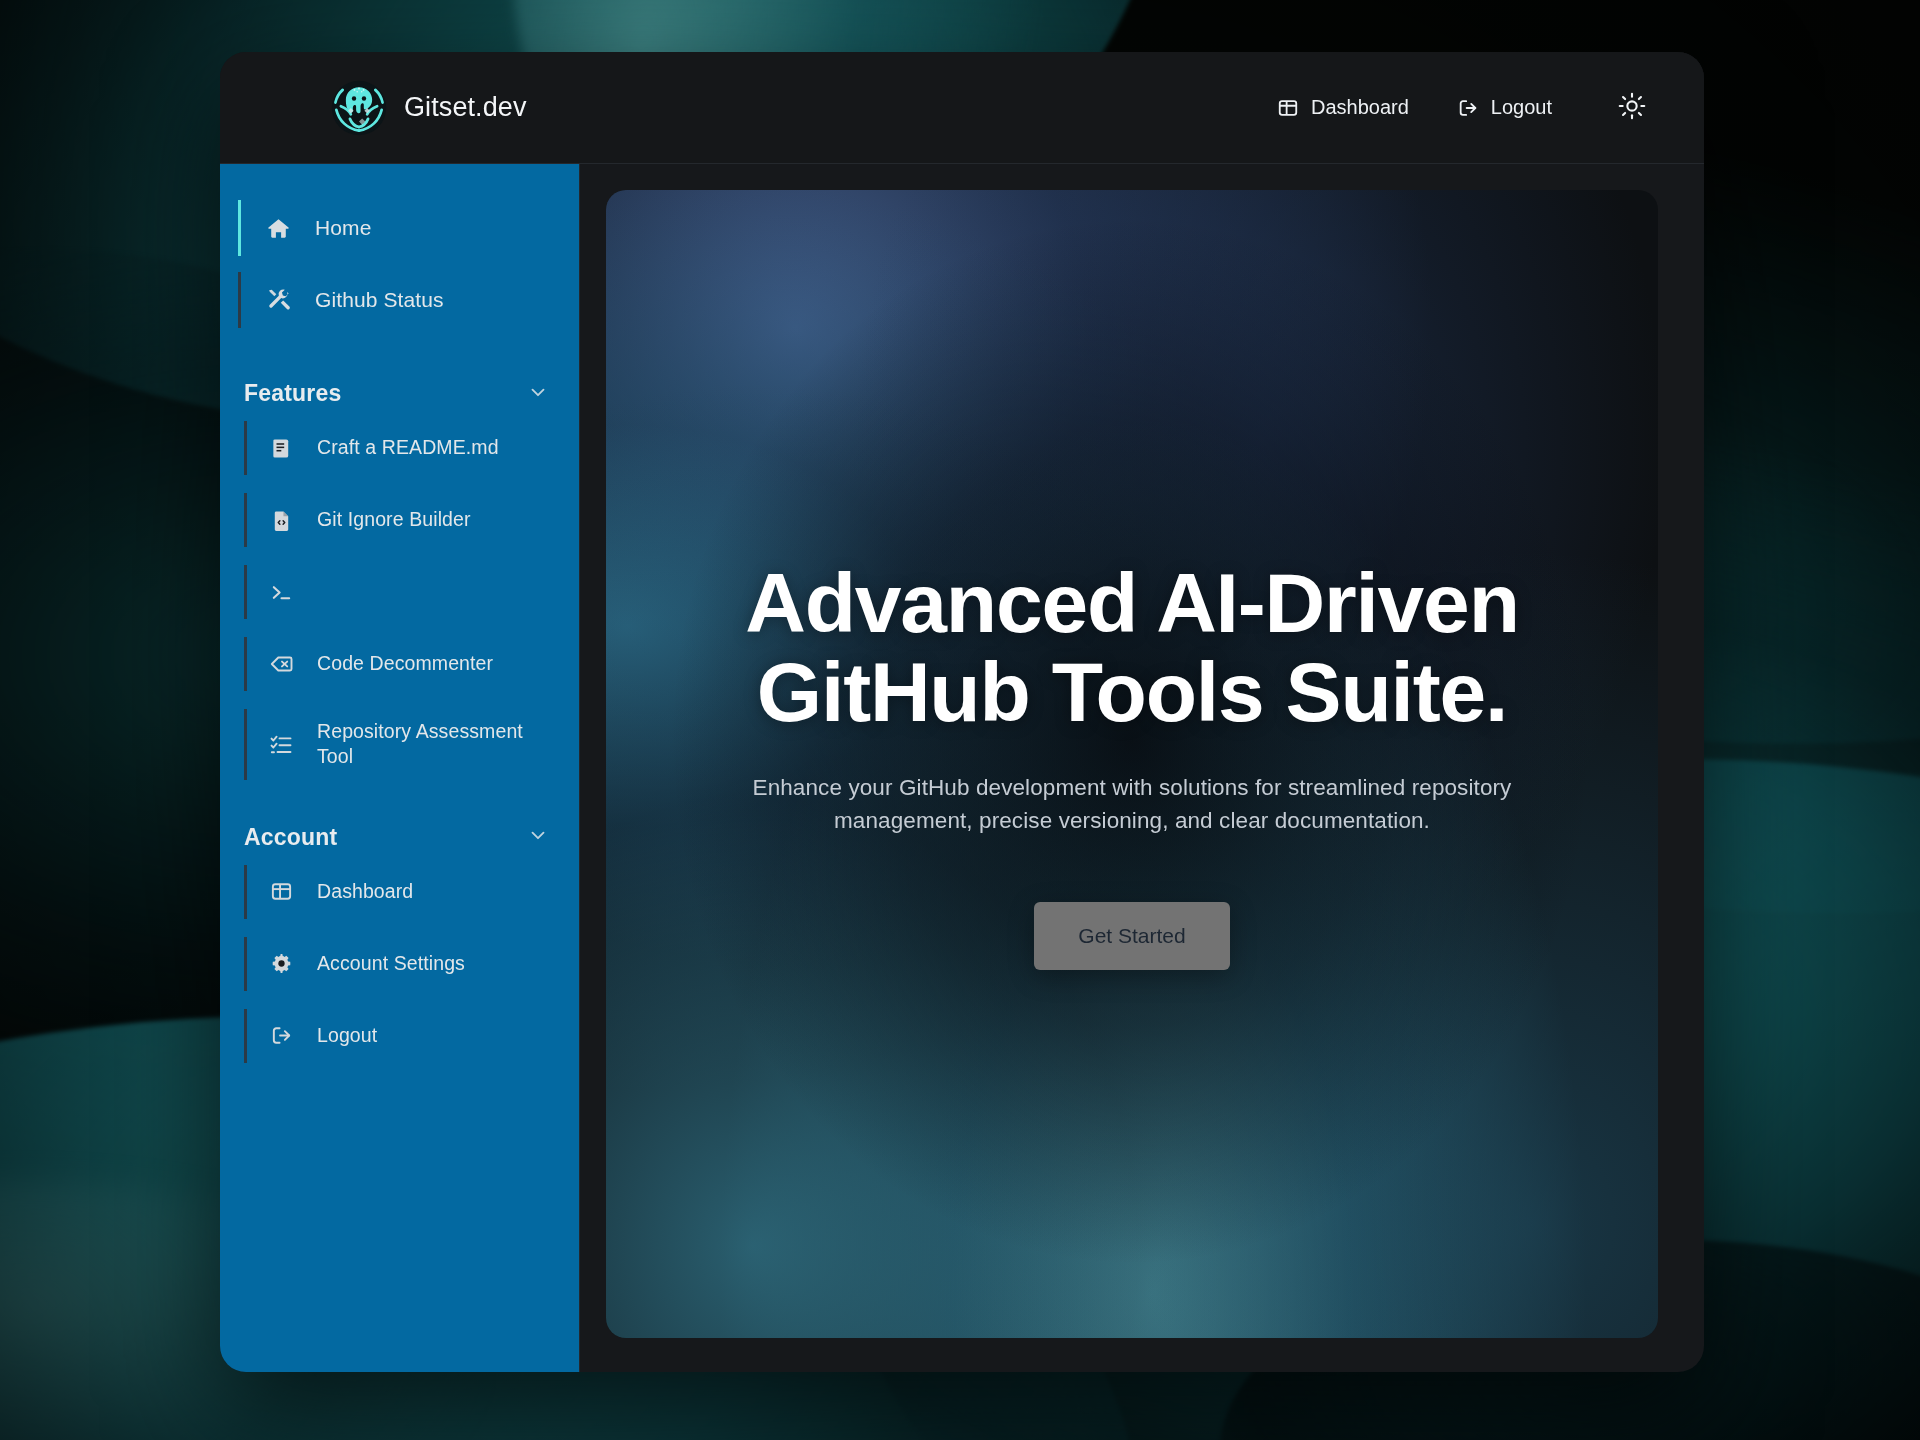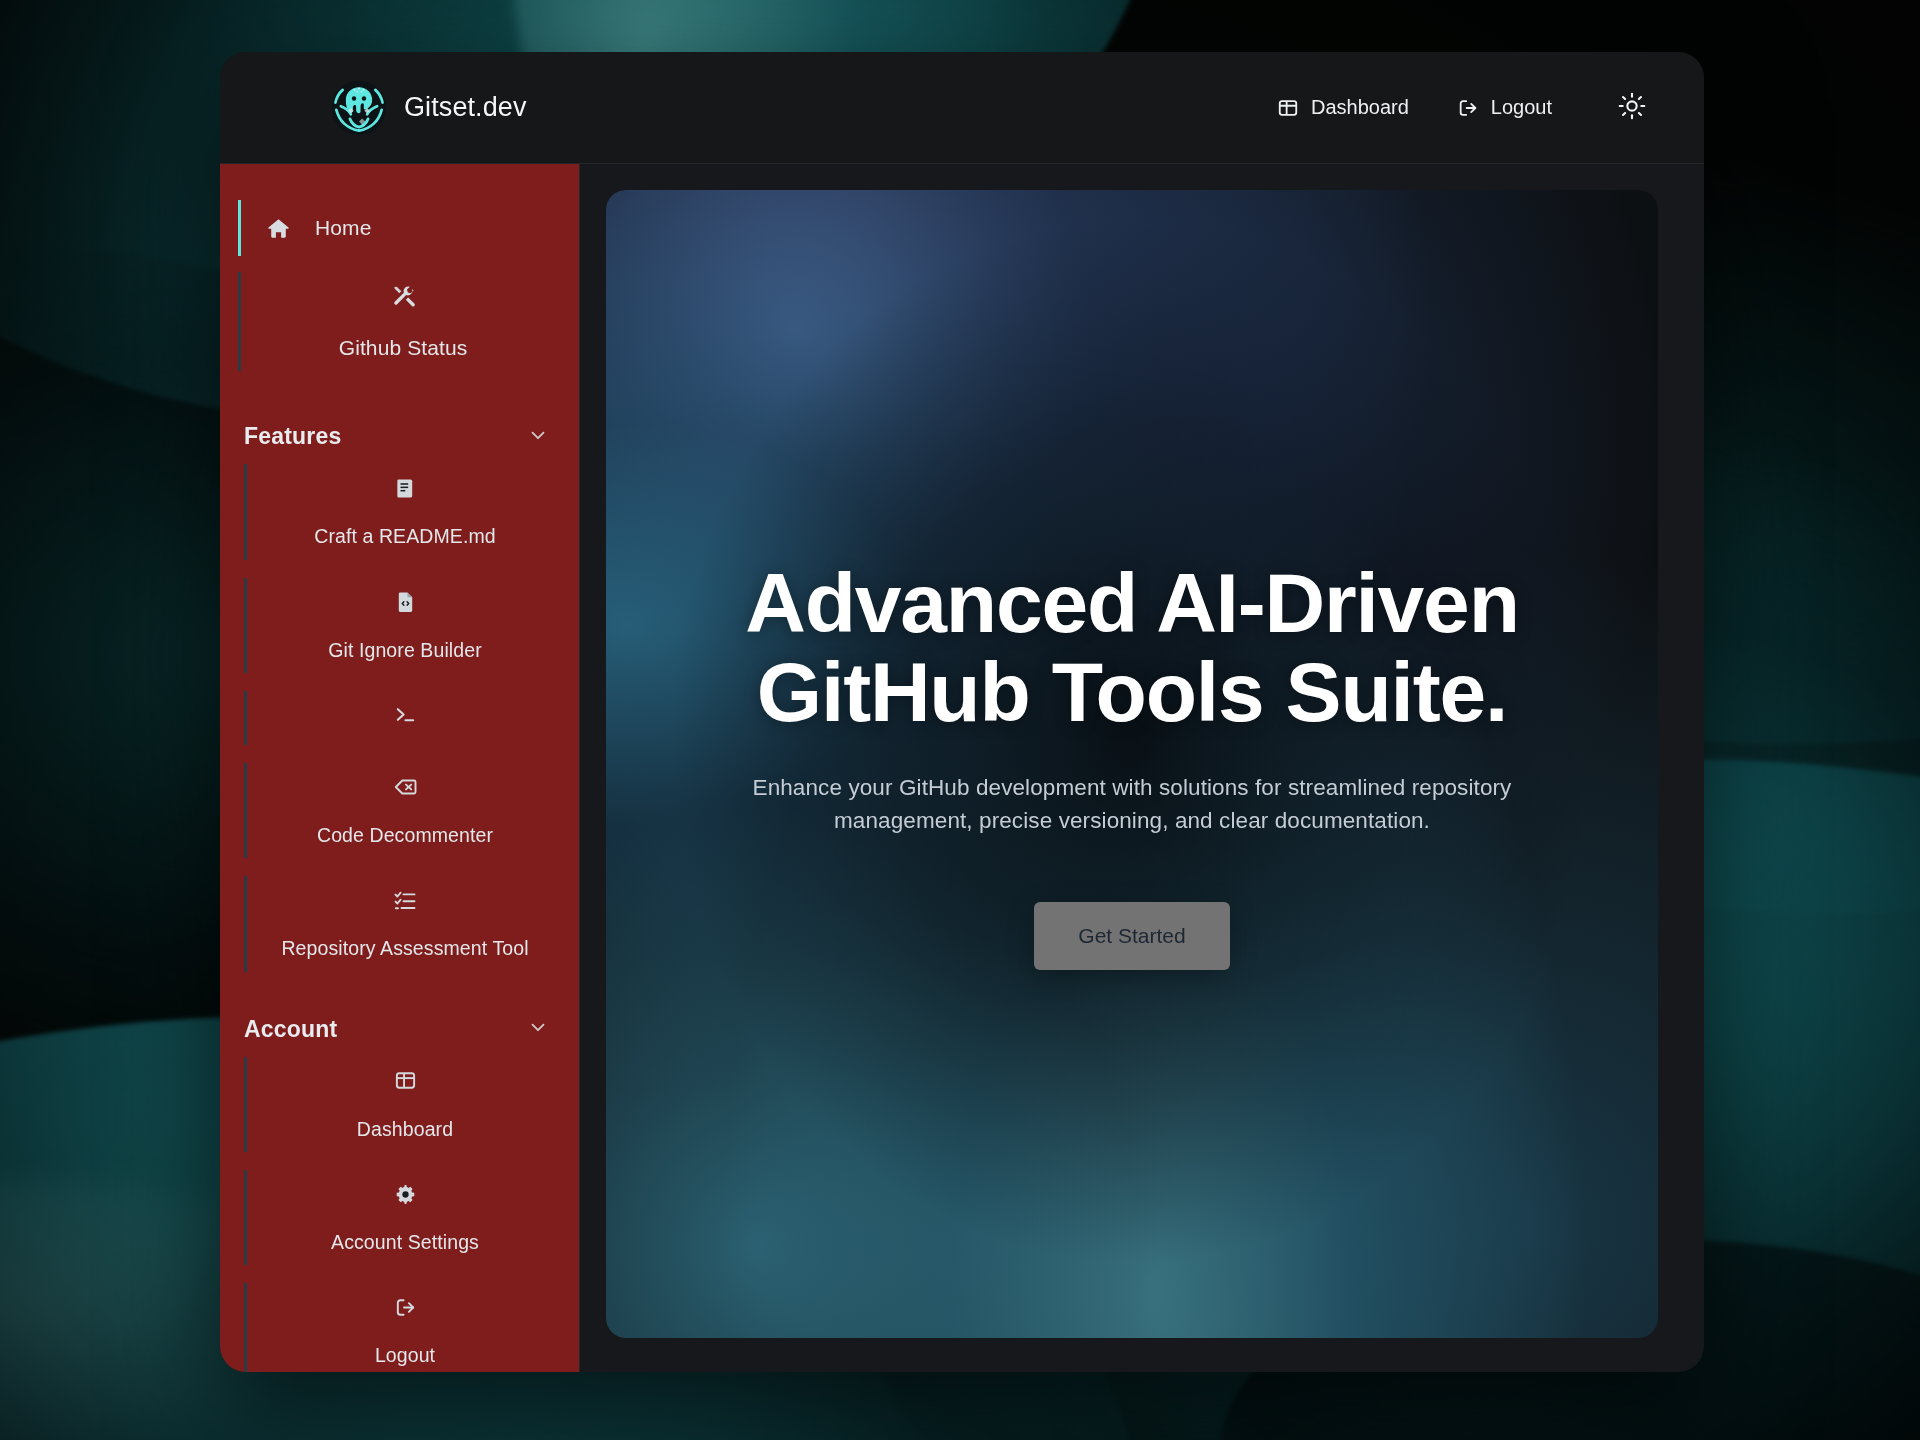--- a/index.html
+++ b/index.html
@@ -112,21 +112,21 @@
     width:44px; height:44px; display:flex; align-items:center; justify-content:center;
     cursor:pointer; border-radius:8px;
   }
 
   
   #body{ flex:1; display:flex; min-height:0; }
 
   
   #sidebar{
     width:360px; flex:0 0 360px;
-    background:#7f1d1d;
+    background:#0369a1;
     border-right:1px solid #24282d;
     padding:36px 0 0 0;
     overflow:hidden;
   }
   .nav-item{
     display:flex; align-items:center; gap:22px;
     min-height:56px;
     margin:0 22px 0 18px;
     padding:10px 14px 10px 22px;
     border-left:3px solid transparent;
@@ -135,21 +135,21 @@
     color:#e3e7ea;
     position:relative;
   }
   .nav-item .ico{ width:30px; flex:0 0 30px; display:flex; align-items:center; justify-content:center; }
   .nav-item .lbl{ font-size:20.5px; line-height:1.3; letter-spacing:.1px; }
 
   .lvl1{ margin-top:16px; }
   .lvl1.first{ margin-top:0; }
   .lvl1 .lbl{ font-size:21px; }
   .nav-item.active{ border-left-color:#5ee7e0; }
-  .nav-item.dim{ border-left-color:#2c3a46;flex-direction:column; }
+  .nav-item.dim{ border-left-color:#2c3a46; }
 
   .section-head{
     display:flex; align-items:center;
     margin:52px 30px 14px 24px;
     cursor:pointer;
     color:#e8ecef;
   }
   .section-head .st{ font-size:23px; font-weight:700; letter-spacing:.2px; }
   .section-head .chev{ margin-left:auto; opacity:.85; }
 

